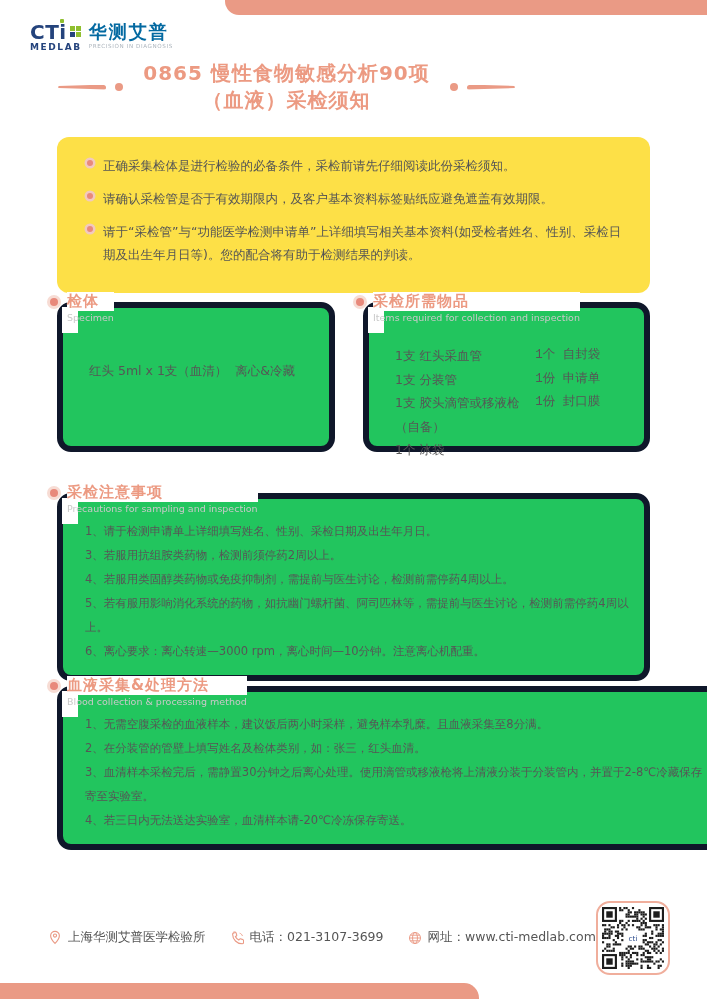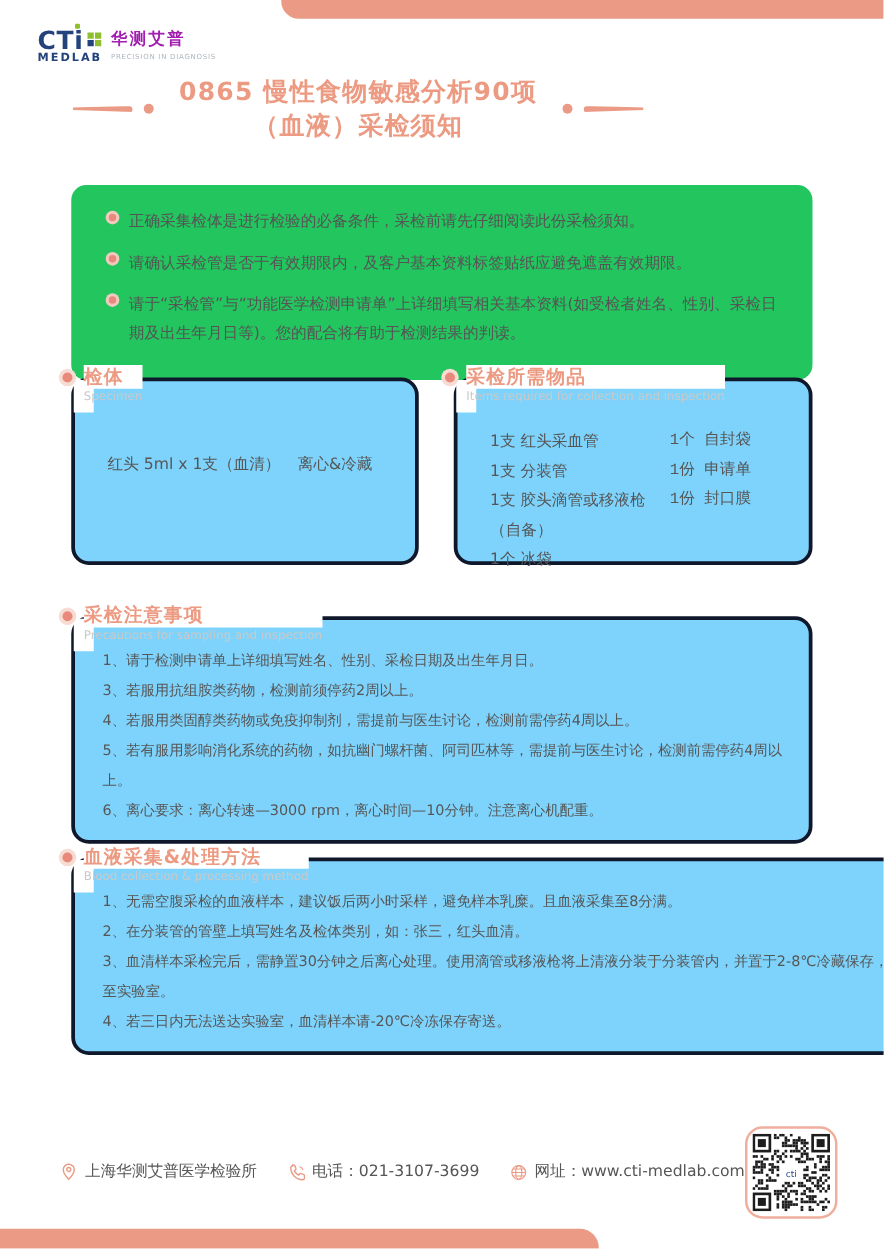--- a/index.html
+++ b/index.html
@@ -16,51 +16,51 @@
   .logo-left{display:flex;flex-direction:column;}
   .logo-cti-row{display:flex;align-items:flex-start;gap:3px;}
   .logo-cti{font-size:20px;font-weight:bold;color:#24437C;line-height:20px;letter-spacing:0.5px;}
   .logo-cti i{font-style:normal;position:relative;}
   .logo-cti i::after{content:"";position:absolute;top:-1px;left:1px;width:4px;height:4px;background:#8FBF2F;border-radius:1px;}
   .logo-squares{display:grid;grid-template-columns:5px 5px;grid-template-rows:5px 5px;gap:1px;margin-top:4px;}
   .logo-squares span{display:block;width:5px;height:5px;}
   .sq-g{background:#8FBF2F;} .sq-b{background:#24437C;}
   .logo-medlab{font-size:9px;font-weight:bold;color:#24437C;letter-spacing:1.6px;line-height:10px;}
   .logo-right{display:flex;flex-direction:column;margin-top:1px;}
-  .logo-cn{font-size:13px;color:#a21caf;letter-spacing:2px;line-height:18px;font-weight:bold;}
+  .logo-cn{font-size:18px;color:#0369a1;letter-spacing:2px;line-height:18px;font-weight:bold;}
   .logo-tagline{font-size:5.6px;color:#ADB5BD;letter-spacing:0.6px;margin-top:2px;}
 
   
   .title-block{position:absolute;top:60px;left:0;width:573px;display:flex;align-items:center;justify-content:center;gap:20px;}
   .title-lines{text-align:center;color:#EC9A82;font-weight:bold;font-size:20px;line-height:27px;letter-spacing:1px;}
   .deco{display:flex;align-items:center;gap:9px;}
   .deco-dash{width:48px;height:5px;background:#EA9A85;border-radius:3px;}
   .deco-left .deco-dash{clip-path:polygon(0 30%,100% 0,100% 100%,0 70%);}
   .deco-right .deco-dash{clip-path:polygon(0 0,100% 30%,100% 70%,0 100%);}
   .deco-dot{width:8px;height:8px;border-radius:50%;background:#EA9A85;}
 
   
-  .intro-box{position:absolute;top:148px;left:57px;width:593px;box-sizing:border-box;
-    background:#22c55e;border-radius:12px;padding:17px 26px 14px 28px;}
+  .intro-box{position:absolute;top:137px;left:57px;width:593px;box-sizing:border-box;
+    background:#fde047;border-radius:12px;padding:17px 26px 14px 28px;}
   .notice-item{display:flex;align-items:flex-start;gap:10px;margin:0 0 10px 0;}
   .notice-item:last-child{margin-bottom:12px;}
   .notice-dot{flex:0 0 auto;width:6px;height:6px;border-radius:50%;background:#E8897B;
     box-shadow:0 0 0 2.5px #F2C9BF;margin-top:6px;margin-left:2px;}
   .notice-text{font-size:12.5px;line-height:1.85;color:#555;}
 
   
   .panel{position:absolute;}
   .panel-head{position:absolute;top:0;left:-7px;display:flex;align-items:flex-start;gap:9px;z-index:2;}
   .head-dot{flex:0 0 auto;width:8px;height:8px;border-radius:50%;background:#E8897B;
     box-shadow:0 0 0 3px #F7DCD4;margin-top:6px;}
   .head-titles{display:flex;flex-direction:column;}
   .head-cn{display:inline-block;background:#fff;padding-right:14px;font-size:15px;font-weight:bold;
     color:#EC9A82;line-height:19px;letter-spacing:1px;}
   .head-en{font-size:9.5px;color:#C9C9C9;line-height:12px;margin-top:1px;}
-  .panel-box{position:relative;margin-top:10px;background:#7dd3fc;border:3px solid #0f172a;border-radius:14px;box-sizing:border-box;}
+  .panel-box{position:relative;margin-top:10px;background:#22c55e;border:6px solid #0f172a;border-radius:14px;box-sizing:border-box;}
   .panel-box::before{content:"";position:absolute;top:-1px;left:-1px;width:16px;height:26px;background:#fff;}
 
   .panels-row{position:absolute;top:292px;left:57px;width:593px;display:flex;justify-content:space-between;}
   .panel-specimen{position:relative;width:278px;}
   .panel-items{position:relative;width:287px;}
   .specimen-box{height:150px;display:flex;align-items:center;justify-content:space-between;
     padding:0 34px 12px 26px;font-size:12.5px;color:#565656;}
   .items-box{height:150px;display:flex;padding:36px 12px 0 26px;}
   .items-col{display:flex;flex-direction:column;font-size:12.5px;color:#565656;}
   .items-col-1{flex:1.45;}

